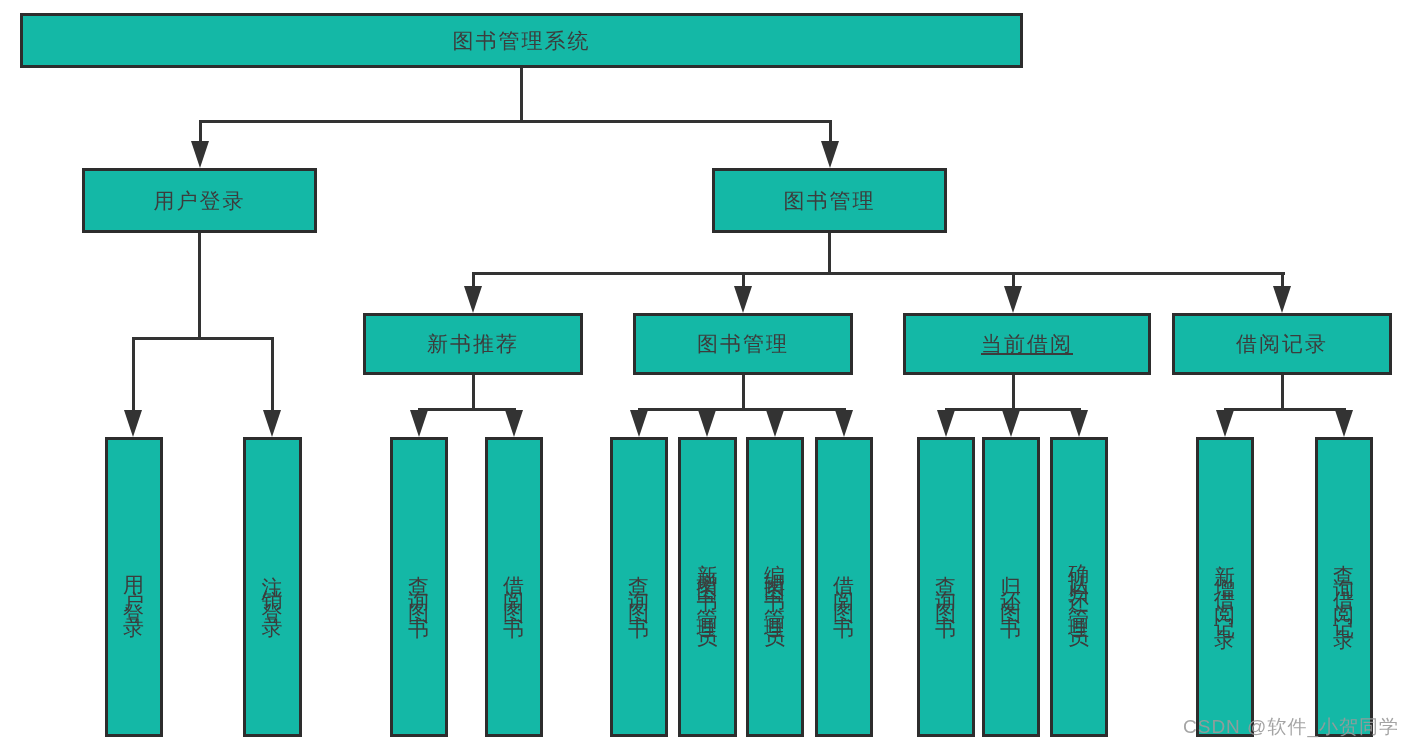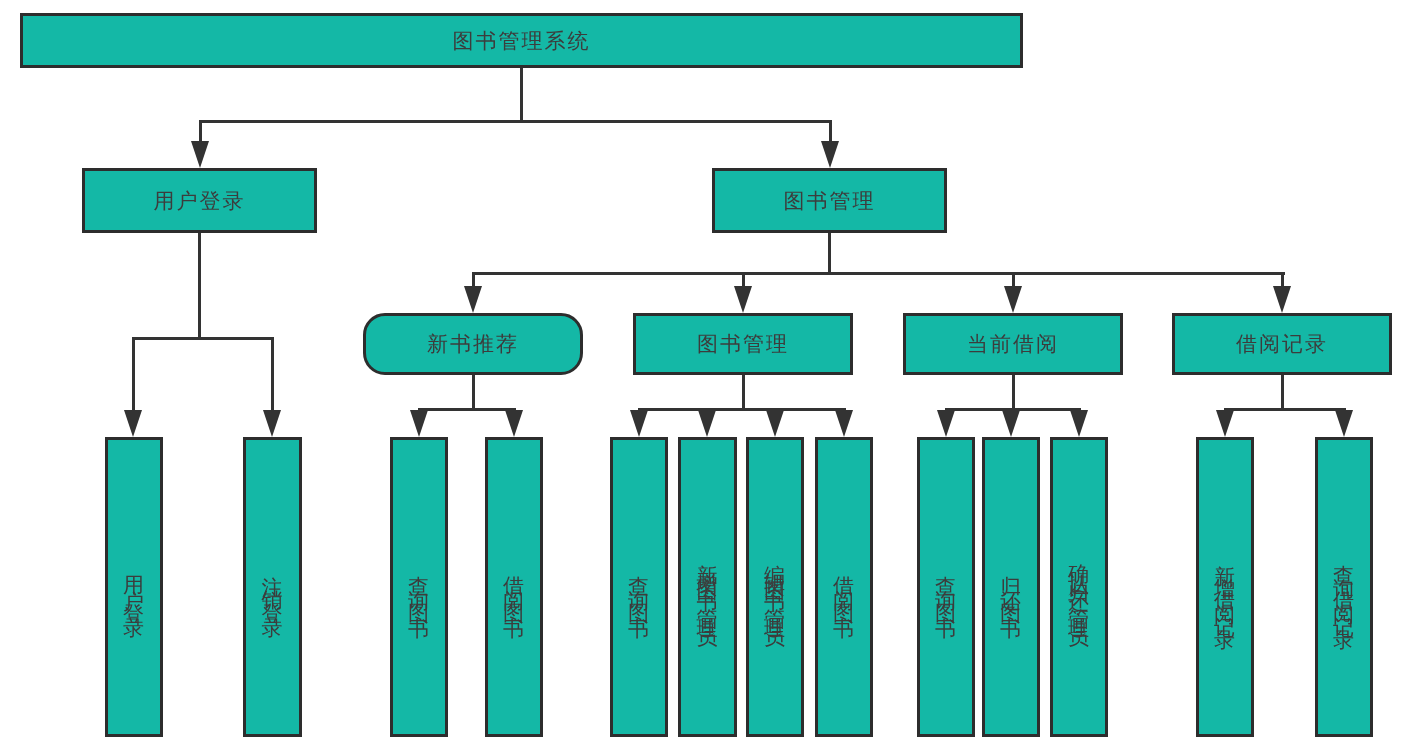--- a/index.html
+++ b/index.html
@@ -60,23 +60,23 @@
   <div class="line" style="left:472px;top:272px;width:813px;height:3px;"></div>
   <div class="line" style="left:472px;top:272px;width:3px;height:16px;"></div>
   <div class="arrow" style="left:464px;top:286px;"></div>
   <div class="line" style="left:742px;top:272px;width:3px;height:16px;"></div>
   <div class="arrow" style="left:734px;top:286px;"></div>
   <div class="line" style="left:1012px;top:272px;width:3px;height:16px;"></div>
   <div class="arrow" style="left:1004px;top:286px;"></div>
   <div class="line" style="left:1281px;top:272px;width:3px;height:16px;"></div>
   <div class="arrow" style="left:1273px;top:286px;"></div>
 
-  <div class="box hbox" style="left:363px;top:313px;width:220px;height:62px;border-radius:22px;">新书推荐</div>
+  <div class="box hbox" style="left:363px;top:313px;width:220px;height:62px;">新书推荐</div>
   <div class="box hbox" style="left:633px;top:313px;width:220px;height:62px;">图书管理</div>
-  <div class="box hbox" style="left:903px;top:313px;width:220px;height:62px;">当前借阅</div>
+  <div class="box hbox" style="left:903px;top:313px;width:248px;height:62px;text-decoration:underline;">当前借阅</div>
   <div class="box hbox" style="left:1172px;top:313px;width:220px;height:62px;">借阅记录</div>
 
   <div class="line" style="left:472px;top:375px;width:3px;height:33px;"></div>
   <div class="line" style="left:418px;top:408px;width:98px;height:3px;"></div>
   <div class="arrow" style="left:410px;top:410px;"></div>
   <div class="arrow" style="left:505px;top:410px;"></div>
 
   <div class="line" style="left:742px;top:375px;width:3px;height:33px;"></div>
   <div class="line" style="left:638px;top:408px;width:208px;height:3px;"></div>
   <div class="arrow" style="left:630px;top:410px;"></div>
@@ -132,14 +132,15 @@
     <span class="vtext tight">确认归还（管理员）</span>
   </div>
 
   <div class="box leaf" style="left:1196px;width:58px;">
     <span class="vtext mid">新增借阅记录</span>
   </div>
   <div class="box leaf" style="left:1315px;width:58px;">
     <span class="vtext mid">查询借阅记录</span>
   </div>
 
+  <div class="watermark">CSDN @软件_小贺同学</div>
 
 </div>
 
 </body></html>

